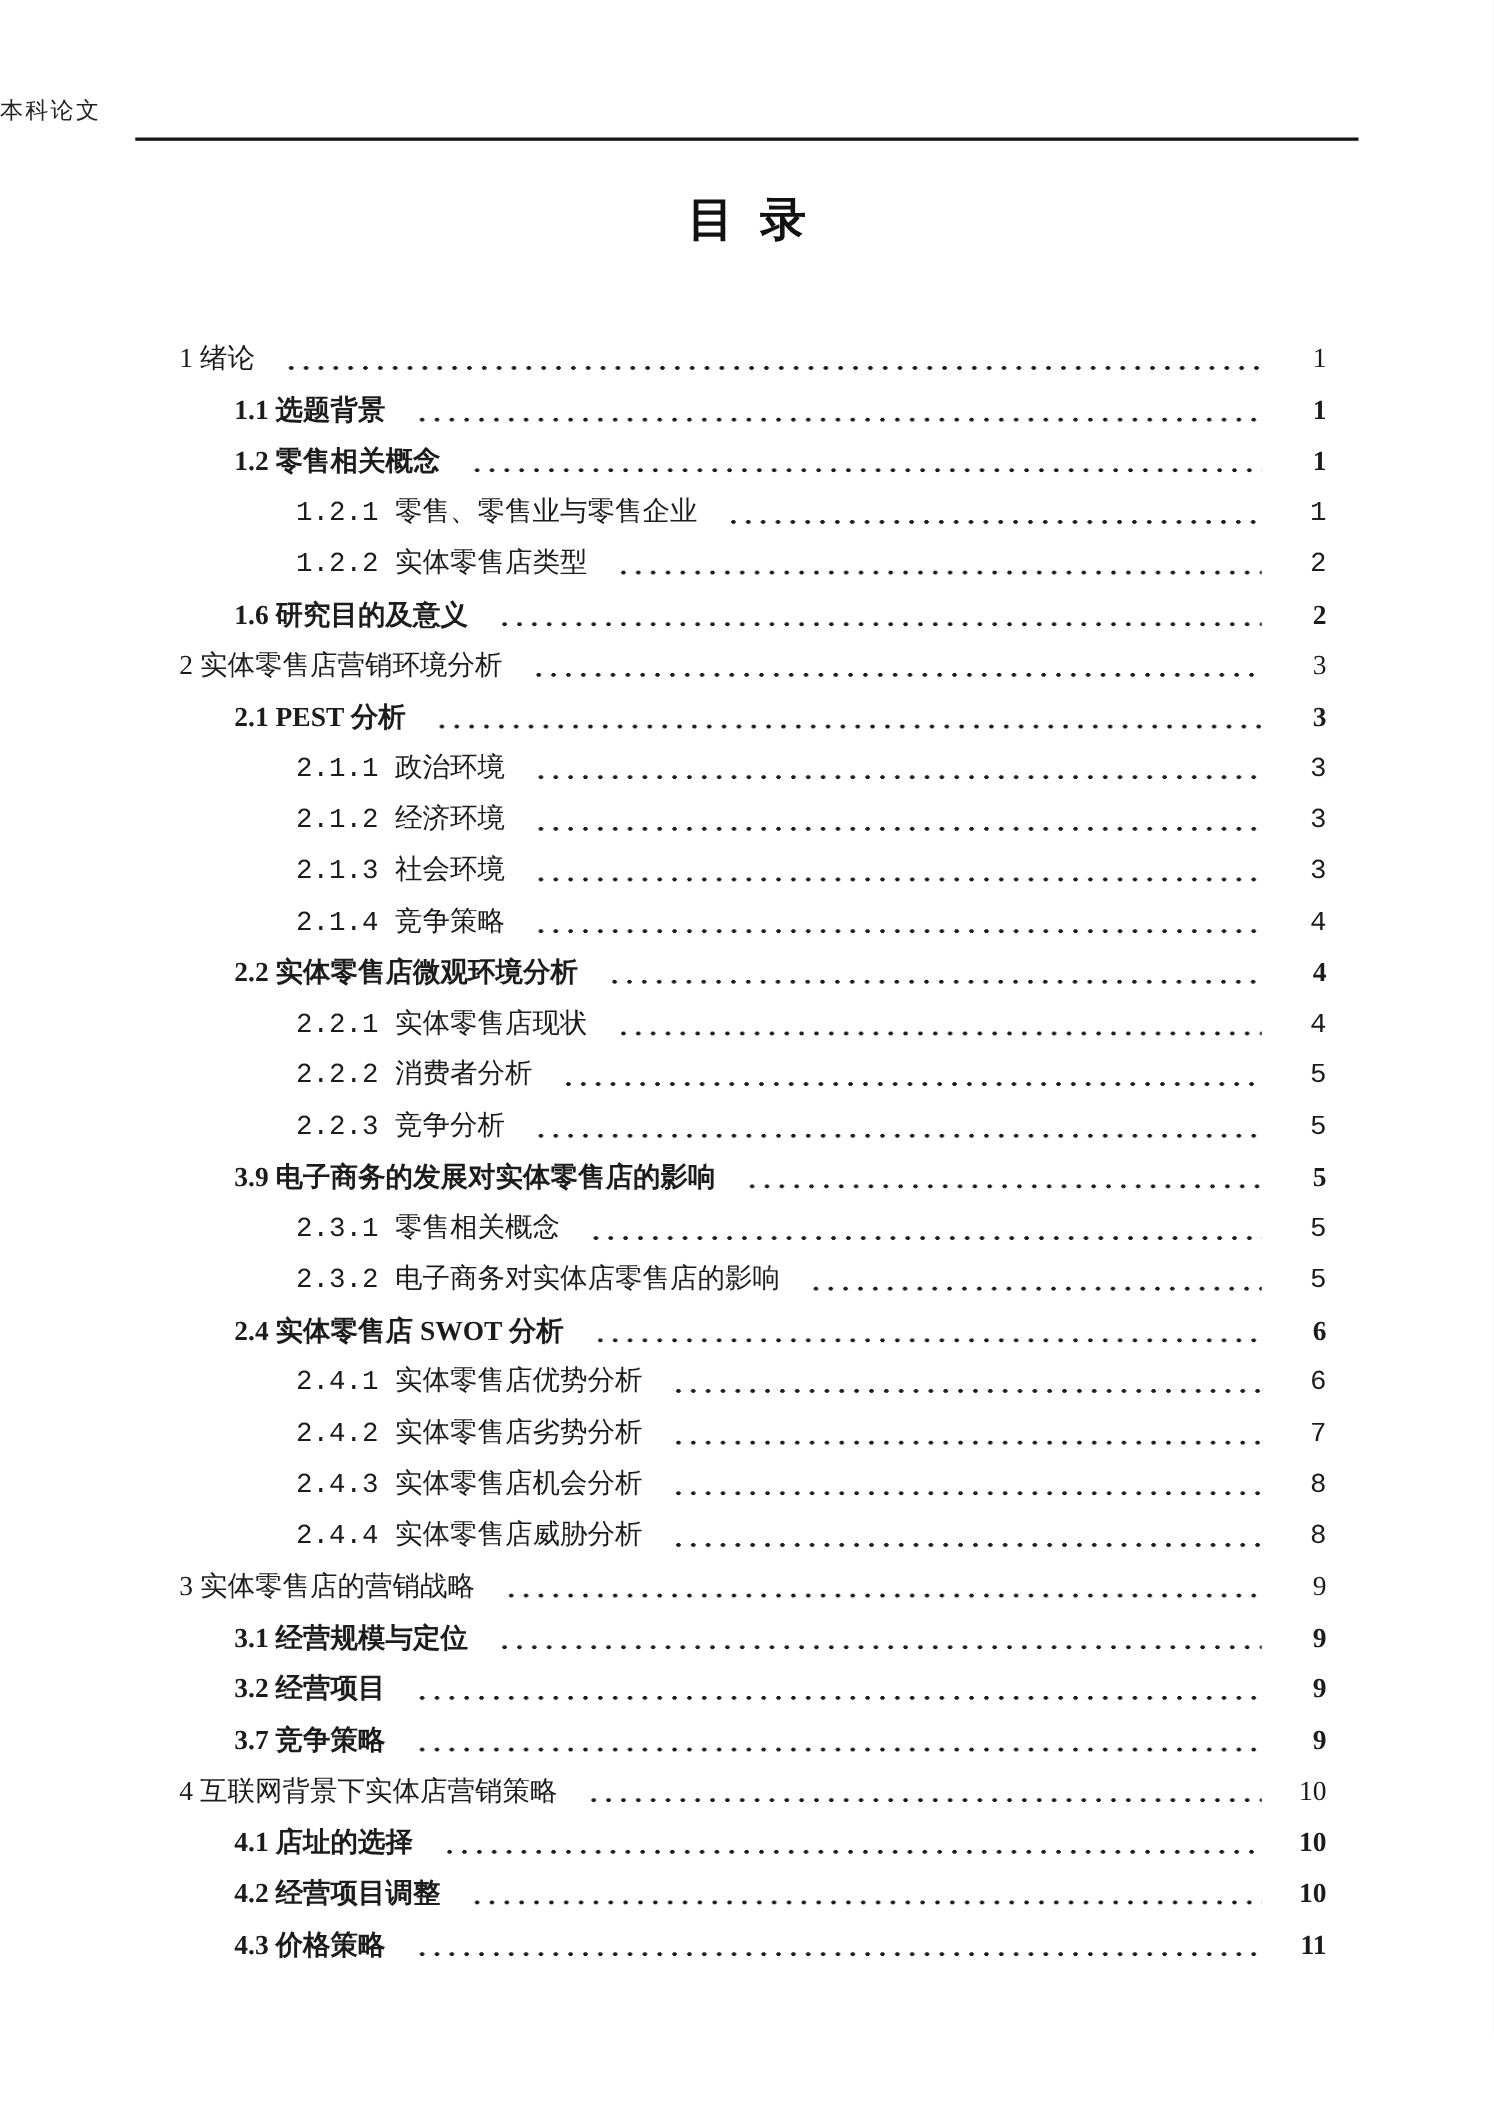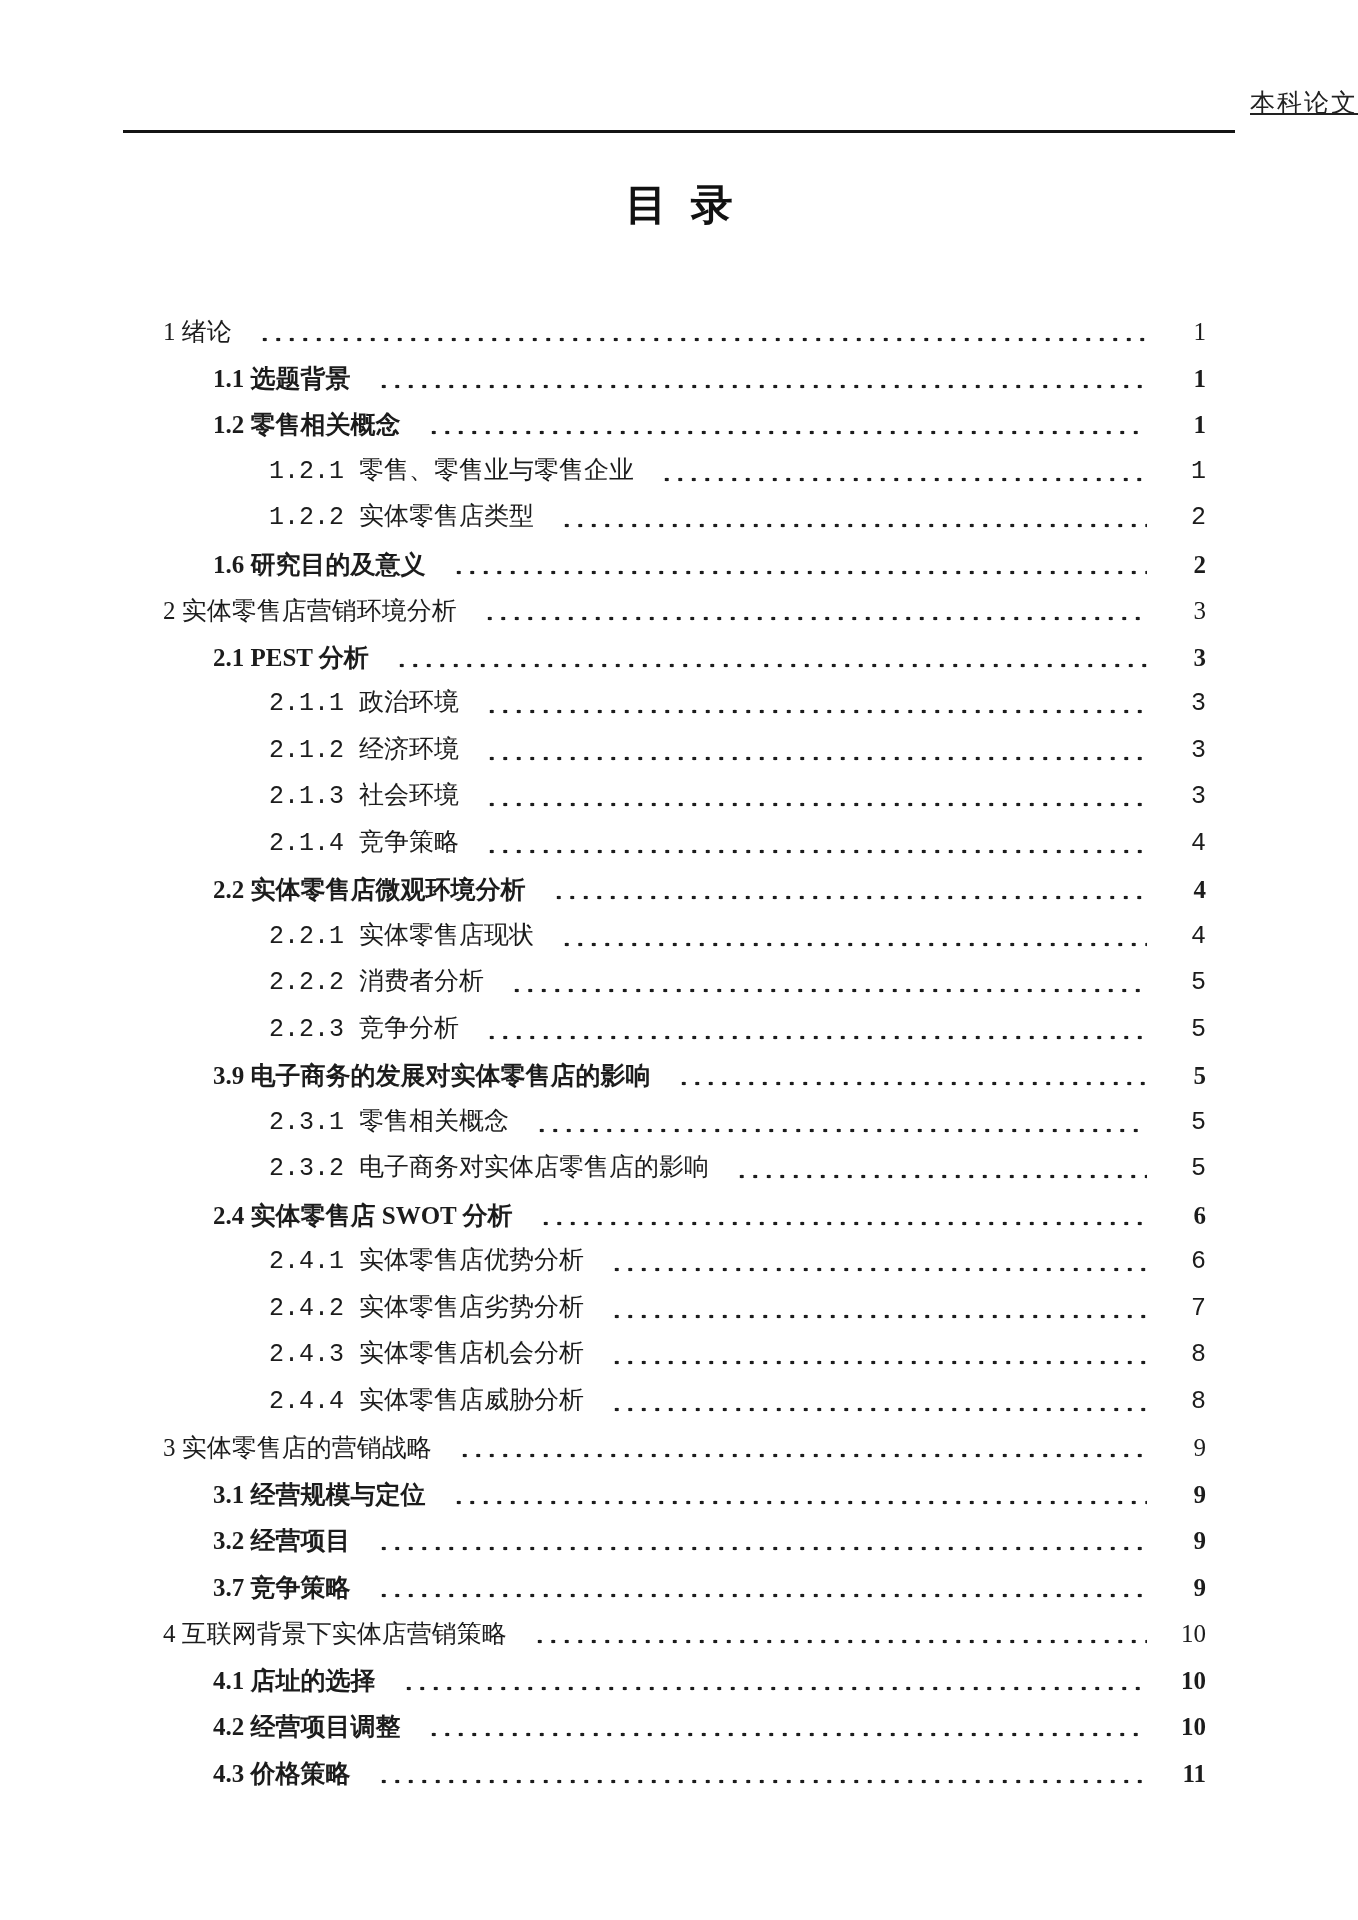--- a/index.html
+++ b/index.html
@@ -8,25 +8,24 @@
     width: 1358px;
     height: 1920px;
     margin: 0 auto;
     background: #ffffff;
     font-family: "Liberation Serif", "DejaVu Serif", serif;
     color: #1c1c1c;
     overflow: hidden;
   }
   .page-header { padding-top: 86px; }
   .header-text {
-    text-align: right;
-    font-size: 25px;
+    text-align: left;
+    font-size: 21px;
     letter-spacing: 2px;
     color: #222;
-    text-decoration: underline;
   }
   .header-rule {
     margin: 11px 123px 0 123px;
     height: 0;
     border-top: 3px solid #141414;
   }
   .toc-title {
     margin: 44px 0 0 0;
     text-align: center;
     font-size: 42px;

